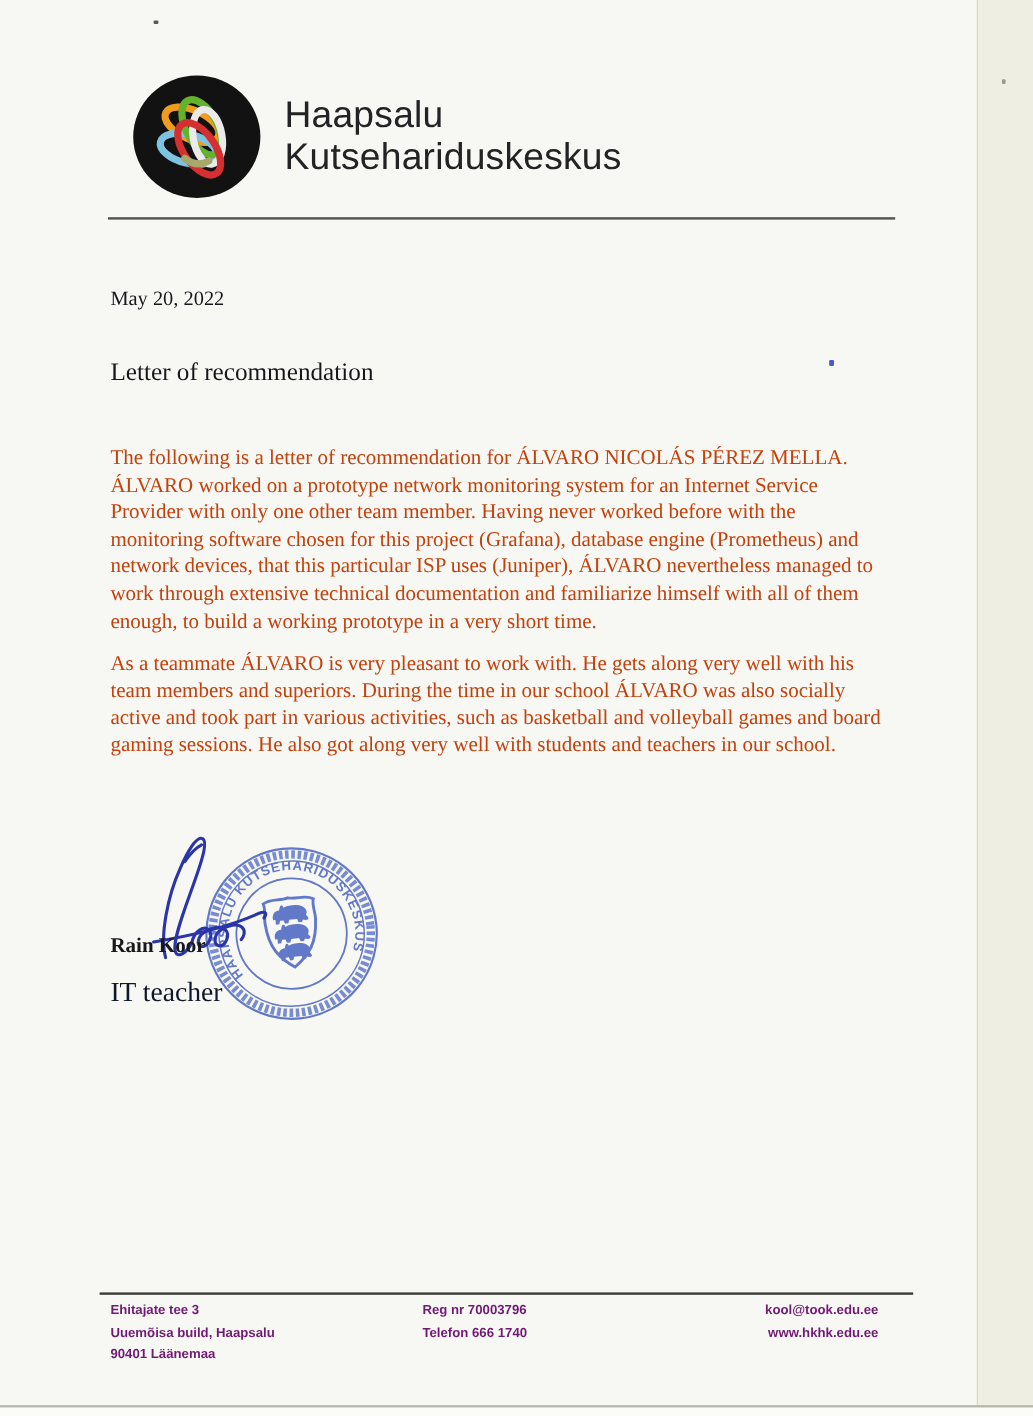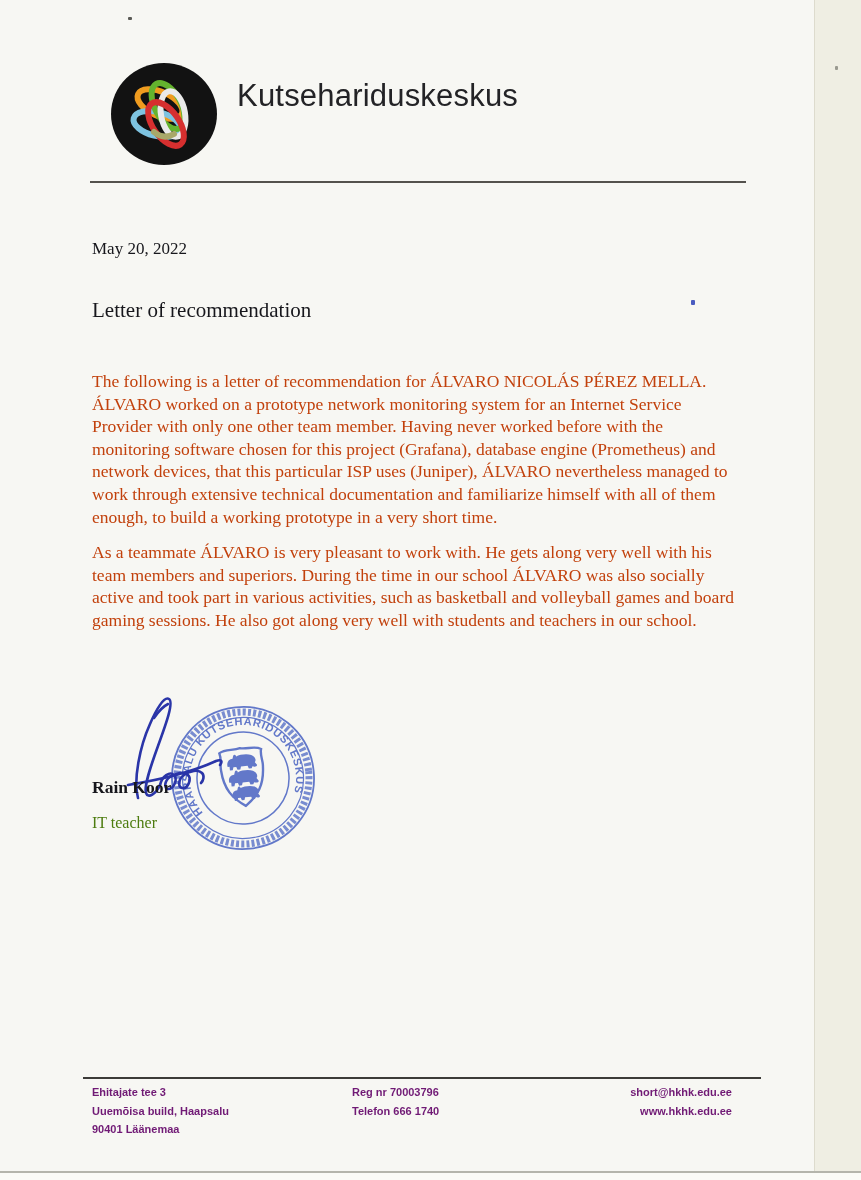--- a/index.html
+++ b/index.html
@@ -32,21 +32,21 @@
   .subject{position:absolute;left:92px;top:298px;font-size:21px;color:#17171c;}
   .body-text{
     position:absolute;left:92px;top:370px;width:652px;
     font-size:17.5px;line-height:22.6px;color:#c2410c;
   }
   .body-text p{margin:0 0 13px 0;}
   
   .signature-svg{position:absolute;left:118px;top:688px;z-index:3;}
   .stamp-svg{position:absolute;left:168px;top:703px;z-index:2;opacity:.88;}
   .signer-name{position:absolute;left:92px;top:777px;font-size:17.5px;color:#17171c;z-index:4;font-weight:bold;}
-  .signer-title{position:absolute;left:92px;top:814px;font-size:16px;color:#4d7c0f;z-index:4;}
+  .signer-title{position:absolute;left:92px;top:814px;font-size:23px;color:#0f172a;z-index:4;}
   
   .foot-rule{position:absolute;left:83px;top:1077px;width:678px;height:2px;background:#3c3b38;}
   .footer-col{
     position:absolute;top:1083px;
     font-family:"Liberation Sans", sans-serif;font-weight:bold;
     font-size:11px;line-height:18.5px;color:#701a75;white-space:nowrap;
   }
   .fc1{left:92px;}
   .fc2{left:352px;}
   .fc3{left:540px;width:192px;text-align:right;}
@@ -74,20 +74,21 @@
       <ellipse cx="50" cy="42" rx="24" ry="12" stroke="#f09c1f" transform="rotate(24 50 42)"></ellipse>
       <ellipse cx="47" cy="62" rx="24" ry="12" stroke="#7ec3e0" transform="rotate(14 47 62)"></ellipse>
       <ellipse cx="58" cy="44" rx="25" ry="13" stroke="#64b32e" transform="rotate(62 58 44)"></ellipse>
       <ellipse cx="63" cy="52" rx="23" ry="12" stroke="#eaeaea" transform="rotate(80 63 52)"></ellipse>
       <ellipse cx="56" cy="62" rx="25" ry="13" stroke="#d62f2f" transform="rotate(55 56 62)"></ellipse>
       <path d="M44 70 q10 8 20 2" stroke="#a8a86a"></path>
     </g>
   </svg>
 </div>
 <div class="org-name">
+  <div>Haapsalu</div>
   <div>Kutsehariduskeskus</div>
 </div>
 <div class="head-rule"></div>
 
 <div class="date">May 20, 2022</div>
 <div class="subject">Letter of recommendation</div>
 
 <div class="body-text">
   <p>The following is a letter of recommendation for ÁLVARO NICOLÁS PÉREZ MELLA. ÁLVARO worked on a prototype network monitoring system for an Internet Service Provider with only one other team member. Having never worked before with the monitoring software chosen for this project (Grafana), database engine (Prometheus) and network devices, that this particular ISP uses (Juniper),  ÁLVARO nevertheless managed to work through extensive technical documentation and familiarize himself with all of them enough, to build a working prototype in a very short time.</p>
   <p>As a teammate ÁLVARO is very pleasant to work with. He gets along very well with his team members and superiors.  During the time in our school ÁLVARO was also socially active and took part in various activities, such as basketball and volleyball games and board gaming sessions. He also got along very well with students and teachers in our school.</p>
@@ -134,15 +135,15 @@
 <div class="footer-col fc1">
   <div>Ehitajate tee 3</div>
   <div>Uuemõisa build, Haapsalu</div>
   <div>90401 Läänemaa</div>
 </div>
 <div class="footer-col fc2">
   <div>Reg nr 70003796</div>
   <div>Telefon 666 1740</div>
 </div>
 <div class="footer-col fc3">
-  <div>short@hkhk.edu.ee</div>
+  <div>kool@took.edu.ee</div>
   <div>www.hkhk.edu.ee</div>
 </div>
 
 </body></html>

